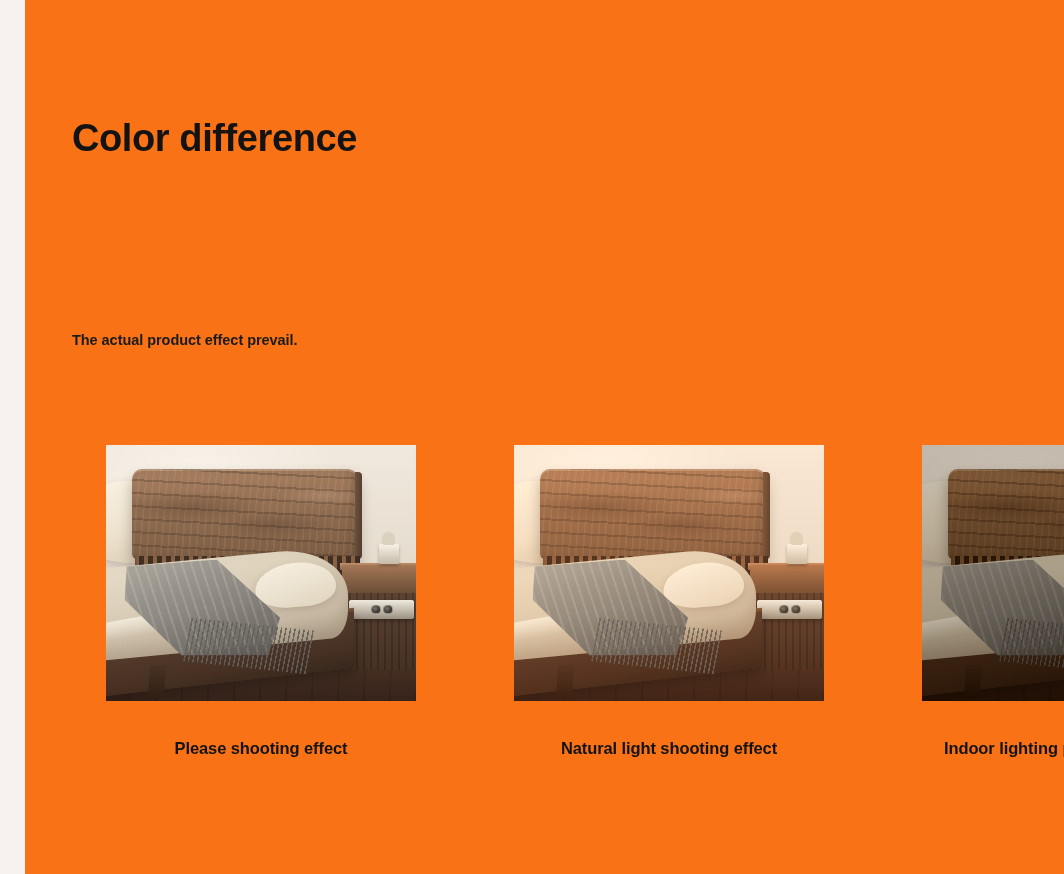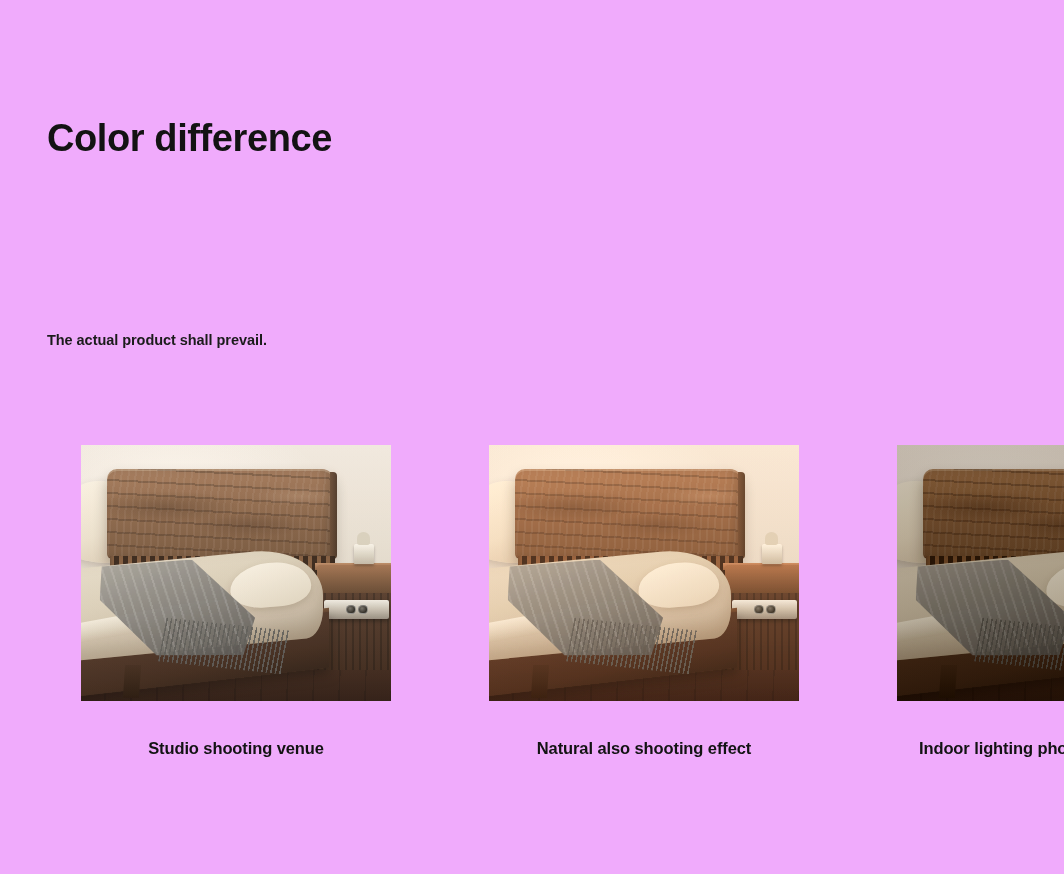--- a/index.html
+++ b/index.html
@@ -11,21 +11,22 @@
     width: 1064px;
     height: 874px;
     background: #f7f2ef;
     font-family: "Liberation Sans", sans-serif;
     overflow: hidden;
     position: relative;
   }
   .page {
     position: absolute;
     inset: 0;
-    background: #f0abfc;
+    background: #f97316;
+    margin-left: 25px;
   }
 
   
   .page-title {
     position: absolute;
     left: 47px;
     top: 92px;
     font-size: 38px;
     font-weight: 700;
     letter-spacing: -0.4px;
@@ -394,21 +395,21 @@
   .v-indoor  { filter: saturate(1.02) brightness(0.90) contrast(1.08) hue-rotate(2deg); }
 </style>
 </head>
 <body>
 
 <div class="page">
 
   <h1 class="page-title">Color difference</h1>
 
 
-  <p class="sub-note">The actual product shall prevail.</p>
+  <p class="sub-note">The actual product effect prevail.</p>
 
   <div class="gallery">
 
     <figure class="photo-card">
       <div class="photo-frame">
         <div class="scene v-studio">
           <div class="wall">
               <div class="wall-shadow"></div>
             </div>
           <div class="floor"></div>
@@ -432,21 +433,21 @@
           <div class="bed-leg"></div>
           <div class="mattress">
               <div class="duvet-fold"></div>
             </div>
           <div class="pillow"></div>
           <div class="throw"></div>
           <div class="throw-fringe"></div>
           <div class="tone tone-studio"></div>
         </div>
       </div>
-      <figcaption class="caption">Studio shooting venue</figcaption>
+      <figcaption class="caption">Please shooting effect</figcaption>
     </figure>
 
     <figure class="photo-card">
       <div class="photo-frame">
         <div class="scene v-natural">
           <div class="wall">
               <div class="wall-shadow"></div>
             </div>
           <div class="floor"></div>
           <div class="chair"></div>
@@ -469,21 +470,21 @@
           <div class="bed-leg"></div>
           <div class="mattress">
               <div class="duvet-fold"></div>
             </div>
           <div class="pillow"></div>
           <div class="throw"></div>
           <div class="throw-fringe"></div>
           <div class="tone tone-natural"></div>
         </div>
       </div>
-      <figcaption class="caption">Natural also shooting effect</figcaption>
+      <figcaption class="caption">Natural light shooting effect</figcaption>
     </figure>
 
     <figure class="photo-card">
       <div class="photo-frame">
         <div class="scene v-indoor">
           <div class="wall">
               <div class="wall-shadow"></div>
             </div>
           <div class="floor"></div>
           <div class="chair"></div>

